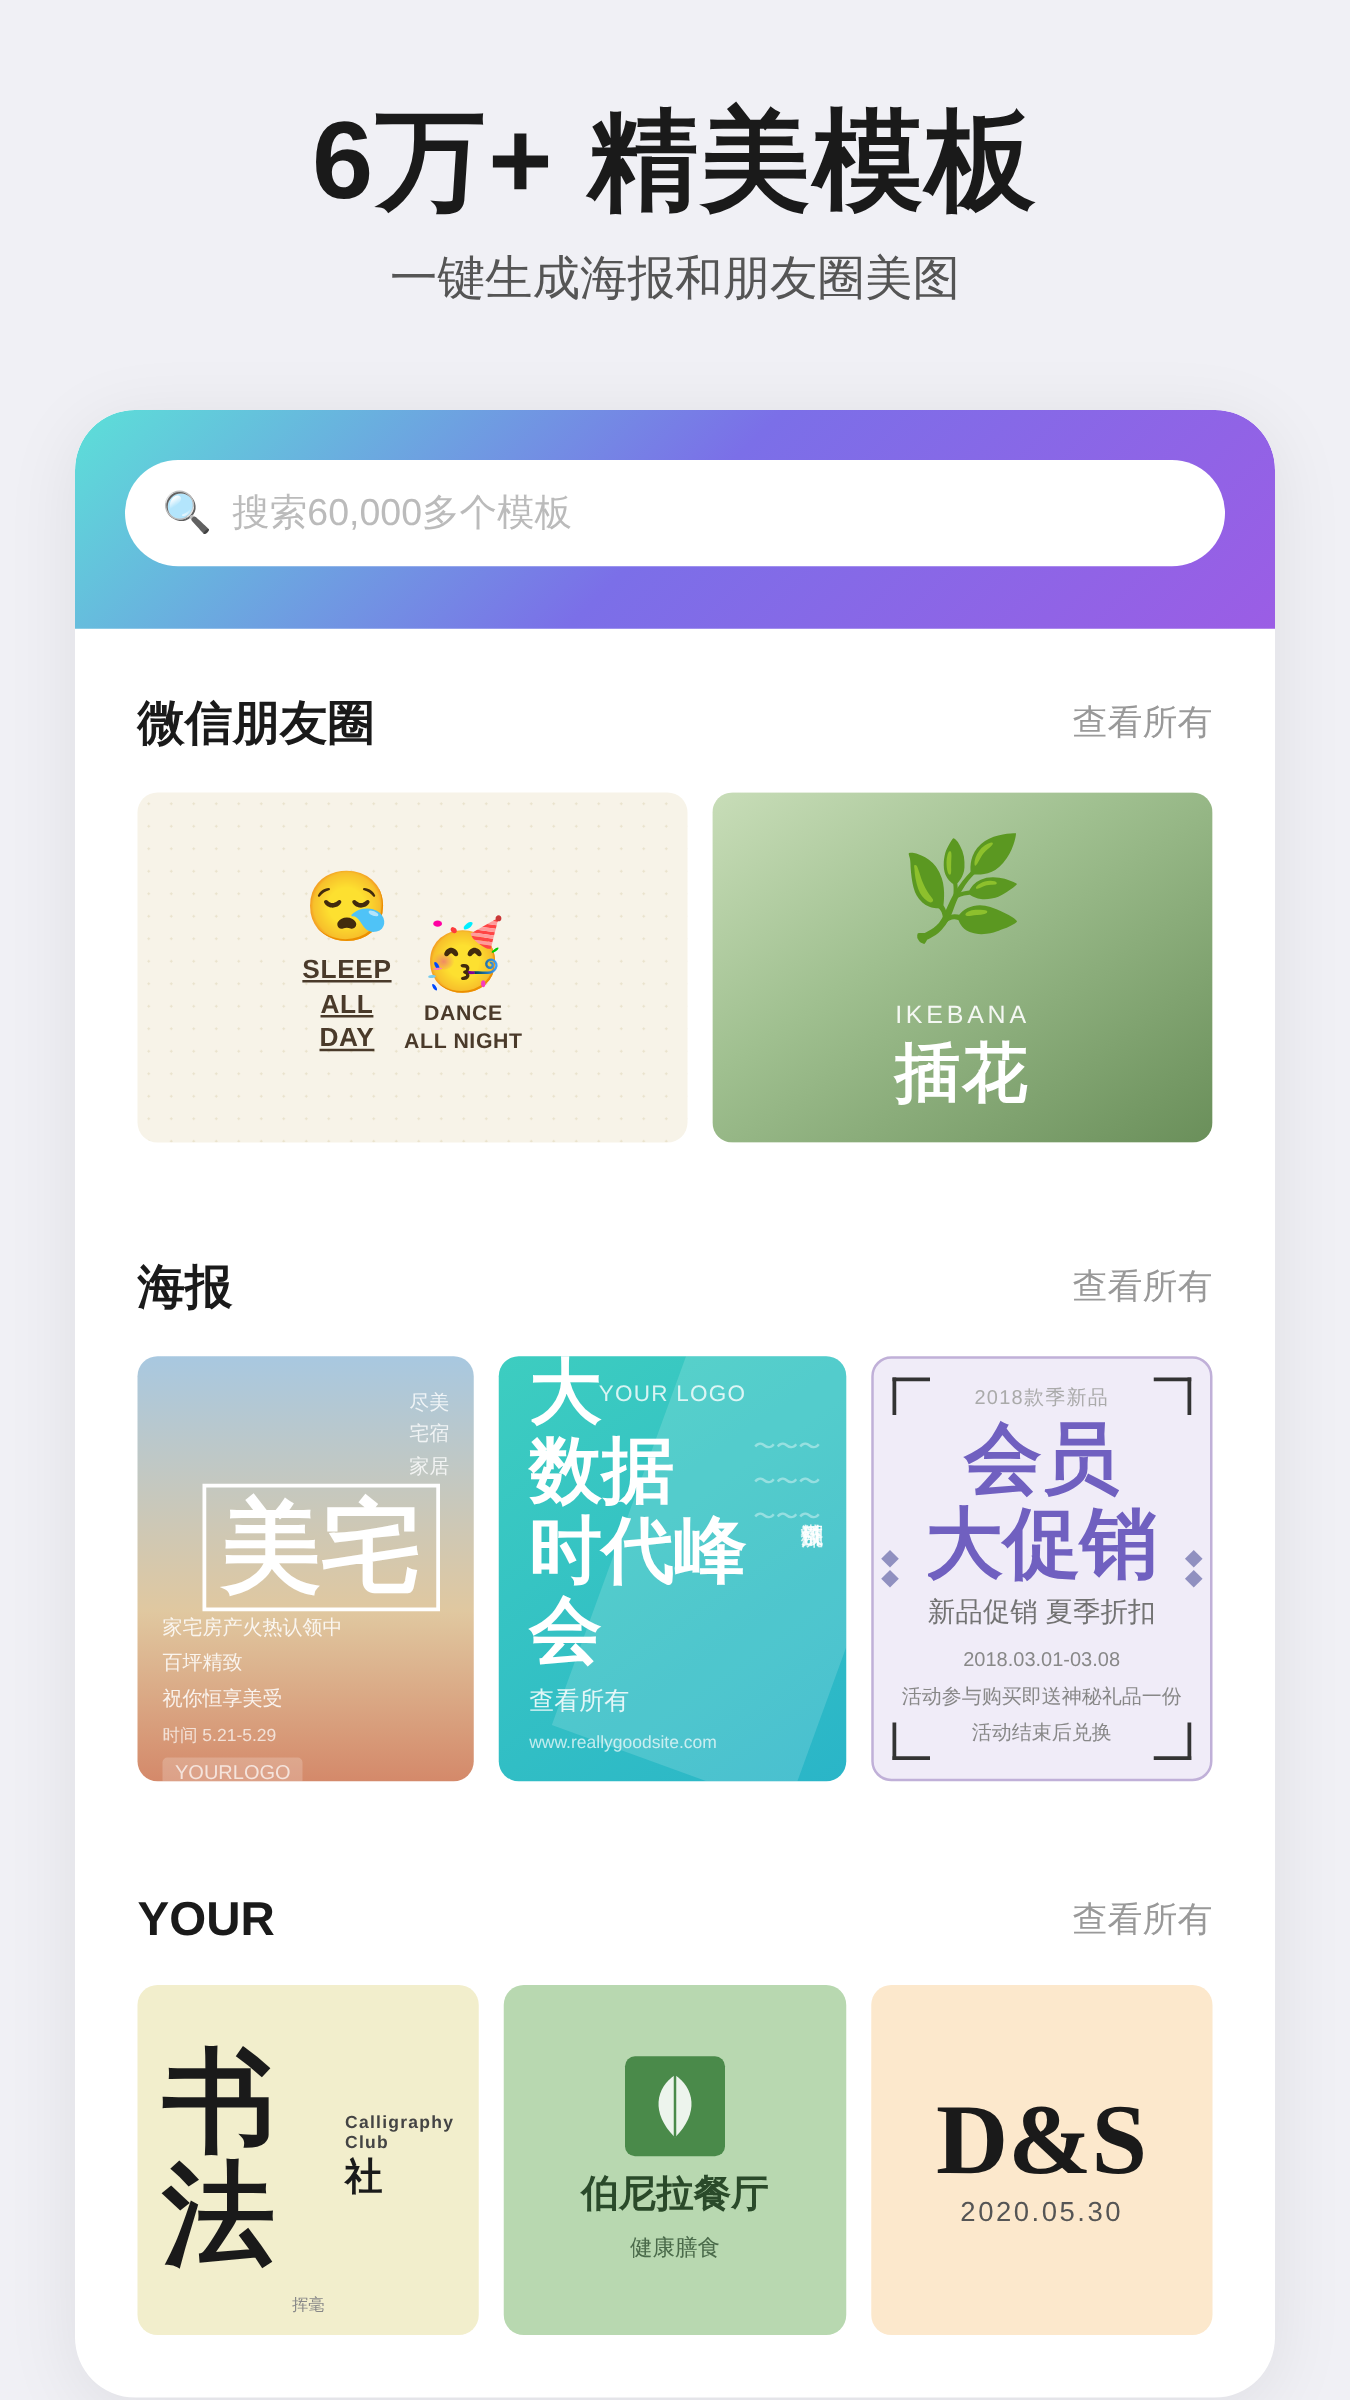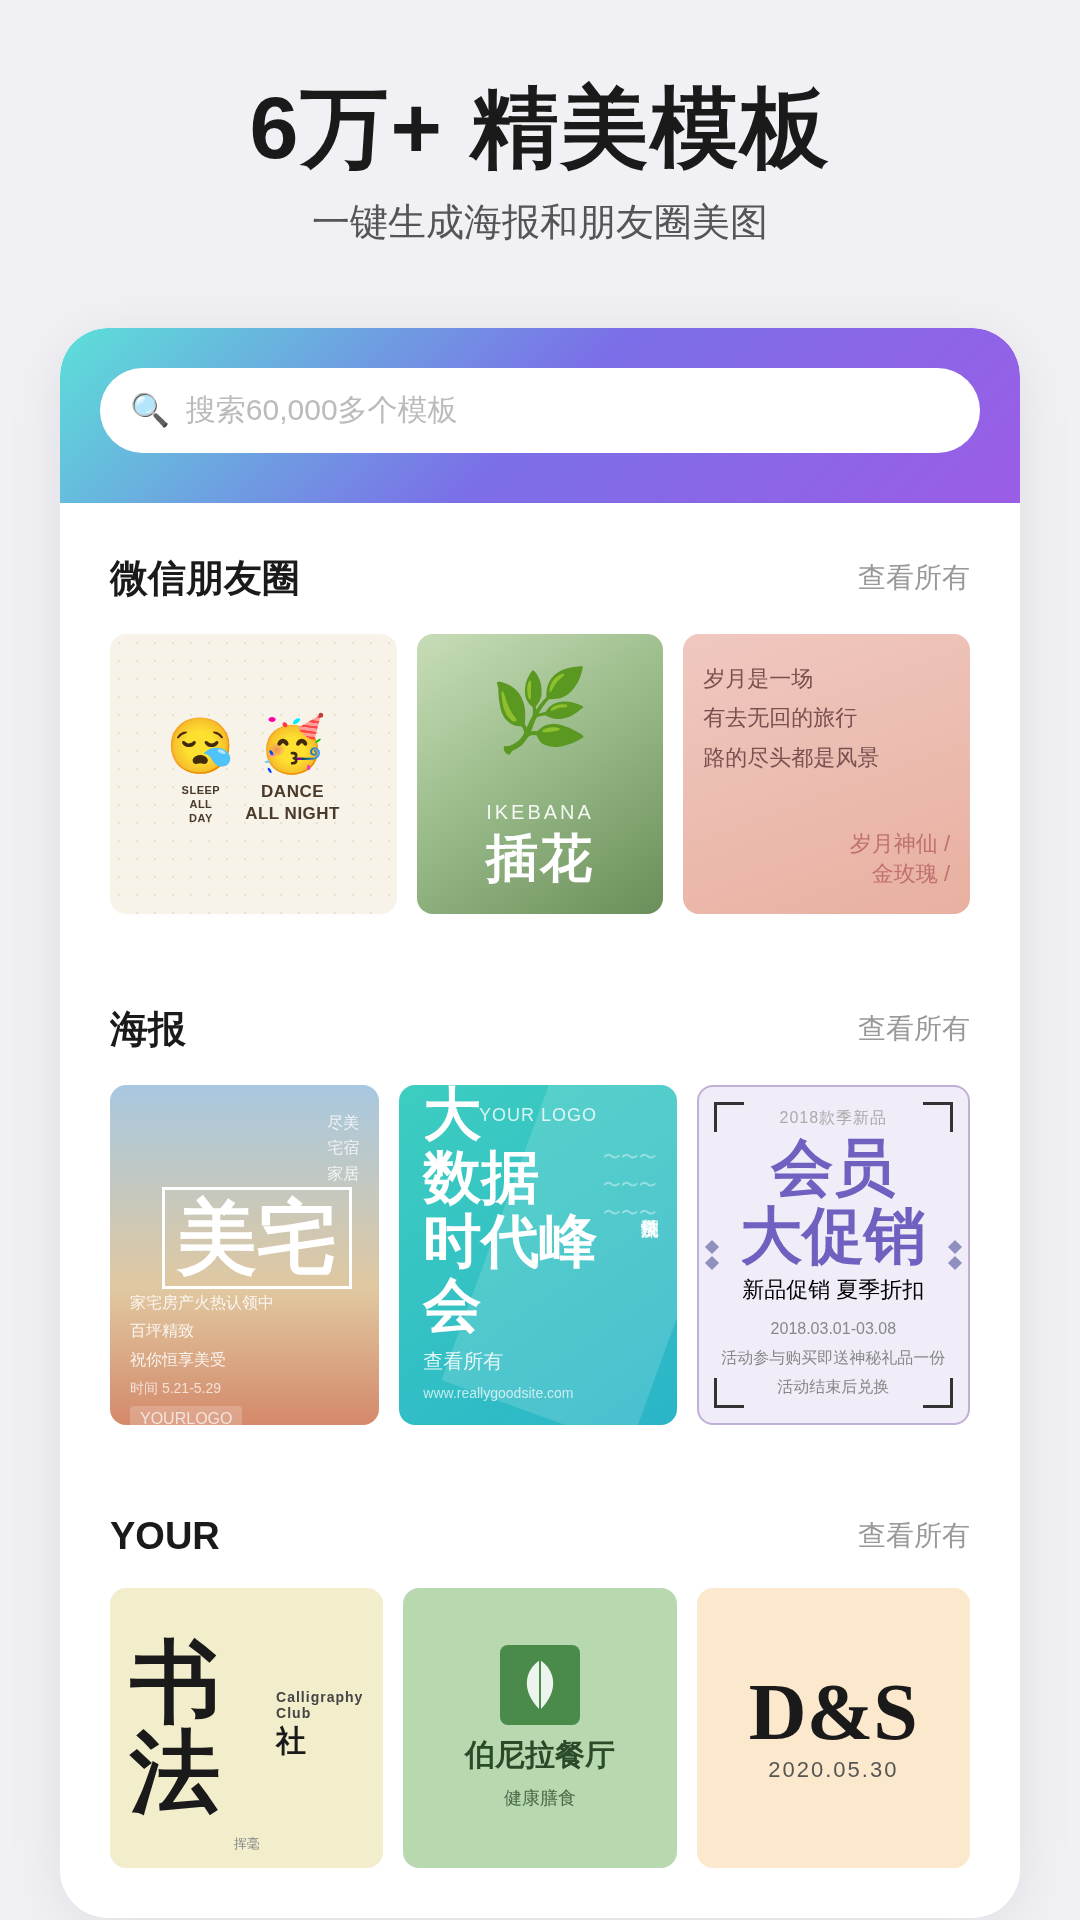--- a/index.html
+++ b/index.html
@@ -332,21 +332,21 @@
     .poster-card-3-title {
       font-size: 62px;
       font-weight: 900;
       color: #7060c0;
       text-align: center;
       line-height: 1.1;
     }
 
     .poster-card-3-sub {
       font-size: 22px;
-      color: #000000;
+      color: #737373;
       margin-top: 5px;
     }
 
     .poster-card-3-info {
       font-size: 16px;
       color: #888;
       margin-top: 10px;
       text-align: center;
       line-height: 1.8;
     }
@@ -451,51 +451,40 @@
       <span class="section-link">查看所有</span>
     </div>
     <div class="card-grid">
 
       <div class="template-card wechat-card-1" style="height:280px;">
         <div class="dot-pattern"></div>
         <div class="wechat-card-1-content">
           <div class="cartoon-chars">
             <div class="char-bubble">
               <span style="font-size:55px;">😪</span>
-              <span class="char-label" style="font-size:11px; font-weight:800; text-align:center; line-height:1.3; color:#4a3a2a;">SLEEP<br>ALL<br>DAY</span>
+              <span class="char-label" style="font-size:21px; font-weight:800; text-align:center; line-height:1.3; color:#4a3a2a;text-decoration:underline;">SLEEP<br>ALL<br>DAY</span>
             </div>
             <div class="char-bubble">
               <span style="font-size:55px;">🥳</span>
               <span class="char-label" style="font-size:17px; font-weight:800; text-align:center; line-height:1.3; color:#4a3a2a;">DANCE<br>ALL NIGHT</span>
             </div>
           </div>
         </div>
       </div>
 
       <div class="template-card wechat-card-2" style="height:280px;">
         <div class="wechat-card-2-img">
           <div style="font-size:80px; margin-top:10px;">🌿</div>
           <div class="ikebana-text">
             <div class="ikebana-en">IKEBANA</div>
             <div class="ikebana-cn">插花</div>
           </div>
         </div>
       </div>
 
-      <div class="template-card wechat-card-3" style="height:280px; background:linear-gradient(160deg,#f0c8c0 0%, #e8b0a0 100%);">
-        <div class="wechat-card-3-text">
-          <div style="font-size:22px; color:#7a5050; line-height:1.8;">岁月是一场</div>
-          <div style="font-size:22px; color:#7a5050; line-height:1.8;">有去无回的旅行</div>
-          <div style="font-size:22px; color:#7a5050; line-height:1.8;">路的尽头都是风景</div>
-        </div>
-        <div class="wechat-card-3-bottom">
-          <div class="wechat-card-3-tag">岁月神仙 /</div>
-          <div class="wechat-card-3-tag">金玫瑰 /</div>
-        </div>
-      </div>
 
     </div>
   </div>
 
   <div class="section-gap"></div>
 
   <div class="section">
     <div class="section-header">
       <span class="section-title">海报</span>
       <span class="section-link">查看所有</span>

